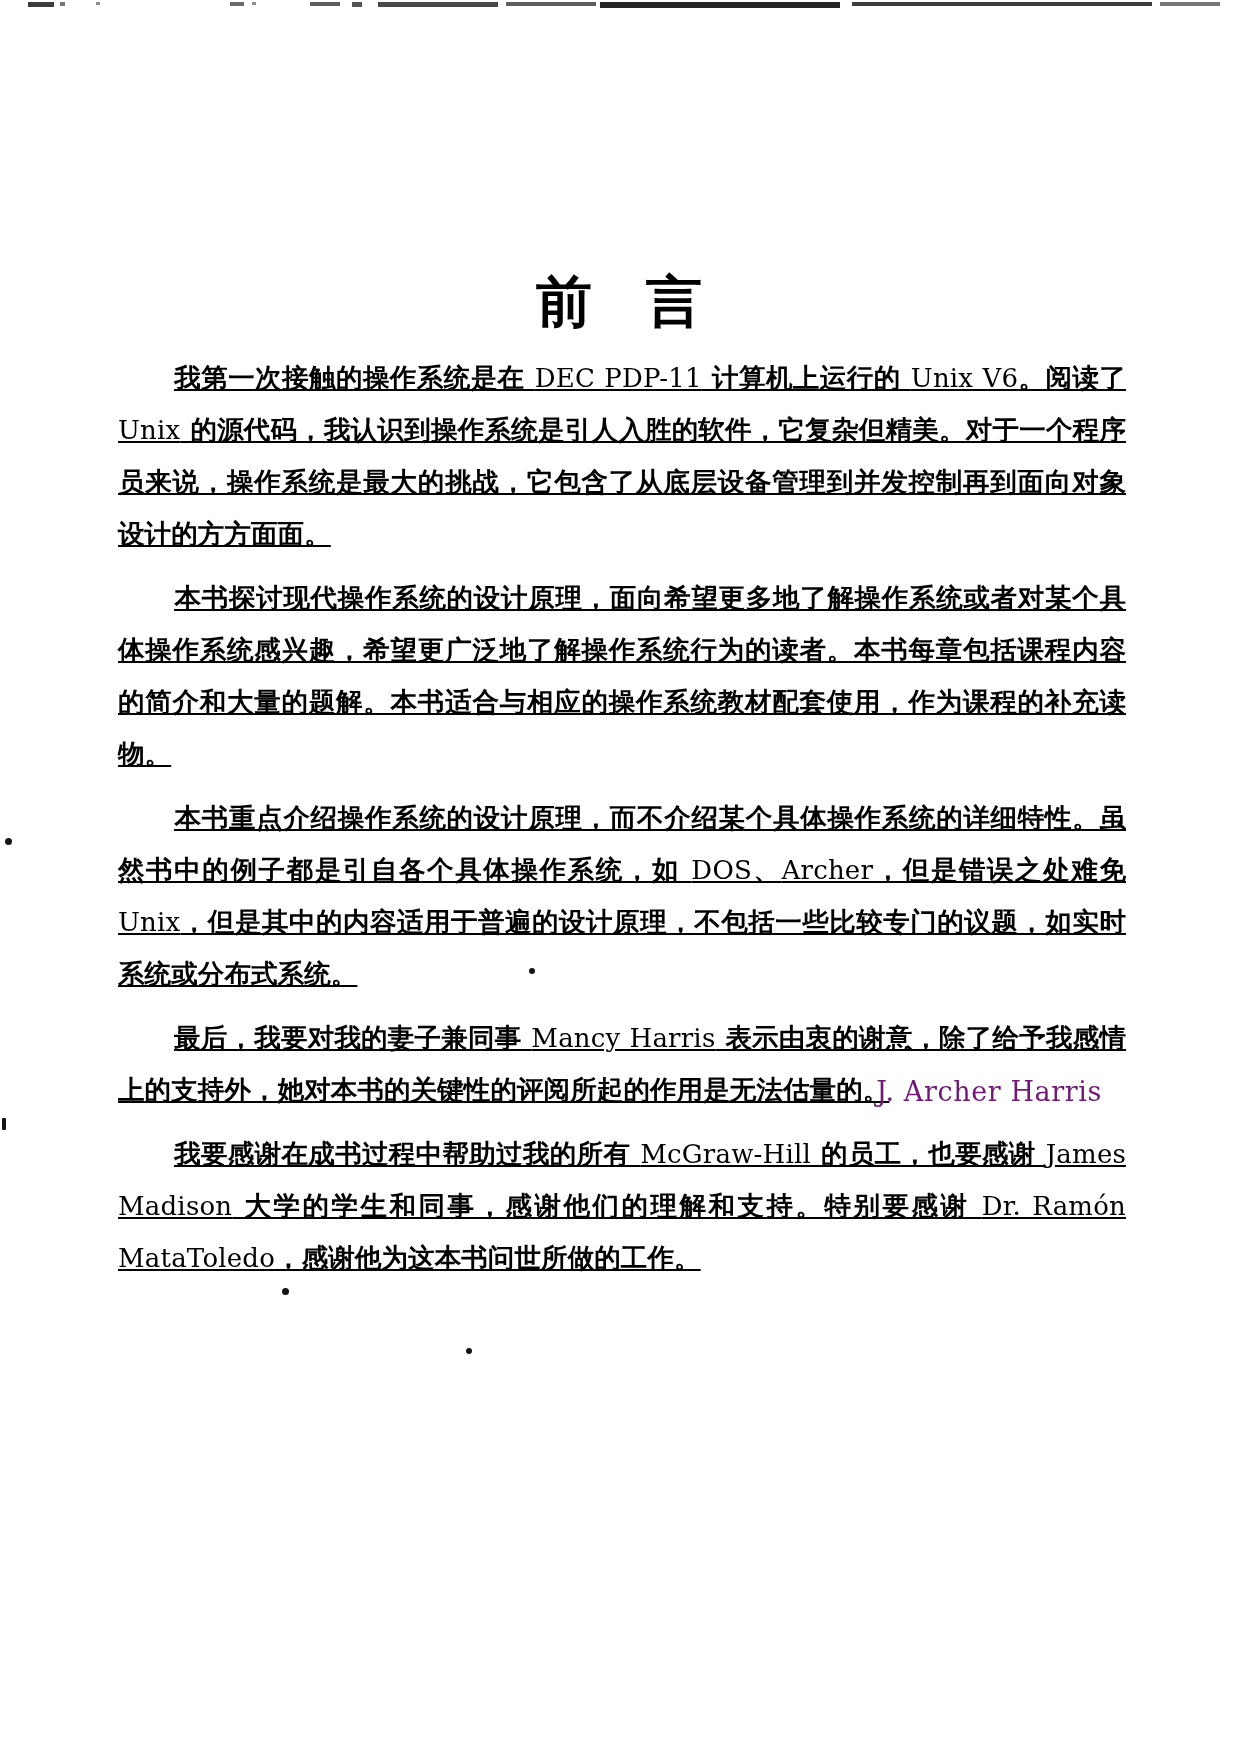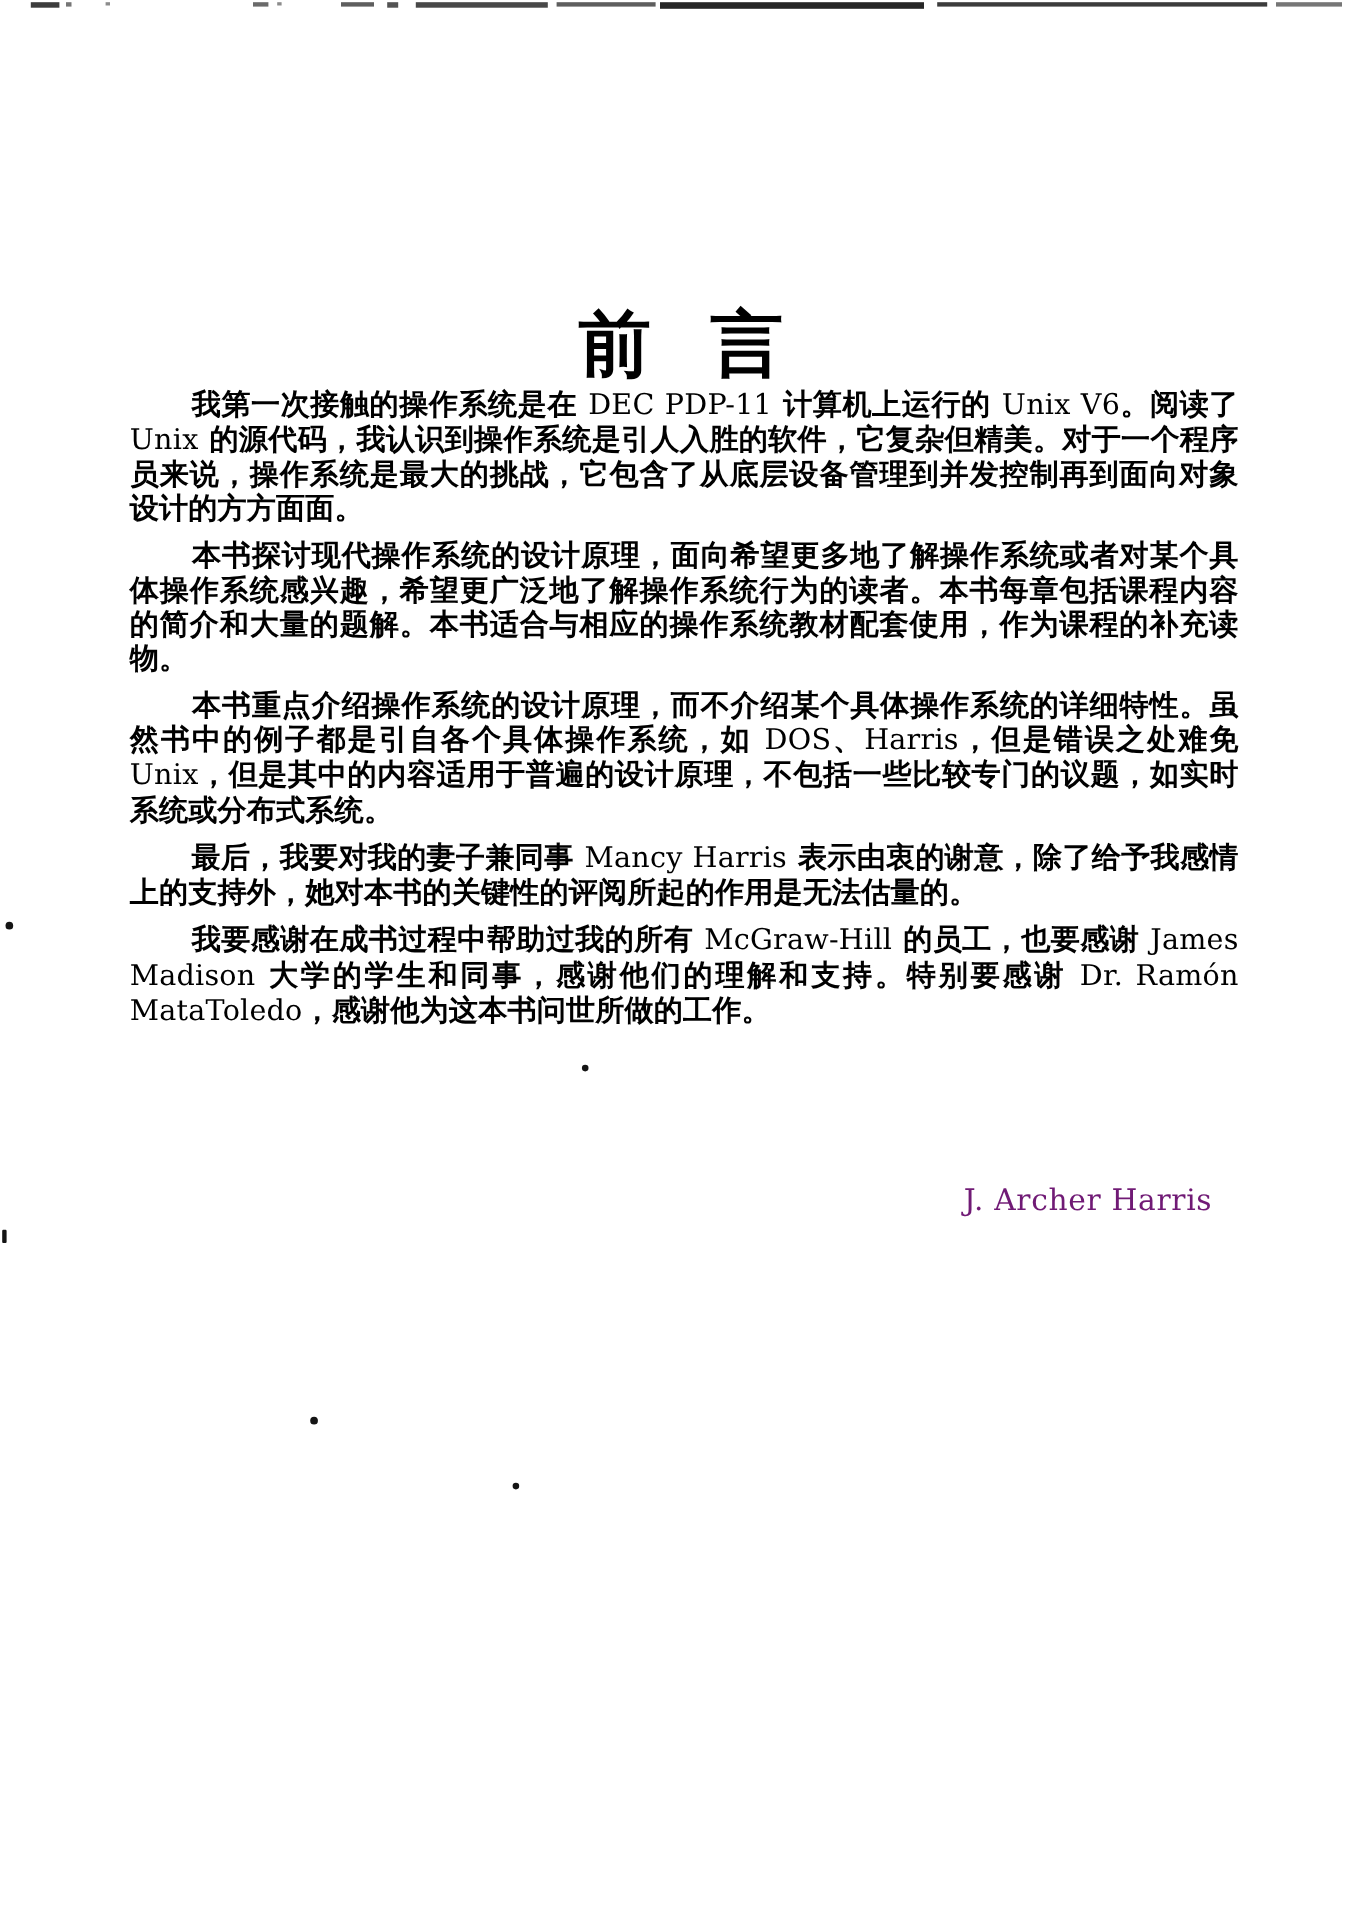--- a/index.html
+++ b/index.html
@@ -66,45 +66,46 @@
     position: absolute;
     top: 236px;
     left: 0;
     width: 1240px;
     text-align: center;
   }
   .title {
     display: inline-block;
     font-family: "DejaVu Sans", "Liberation Sans", sans-serif;
     font-weight: bold;
-    font-size: 66px;
+    font-size: 56px;
     letter-spacing: 2px;
     line-height: 1;
     color: #000;
   }
   .title .gap { display: inline-block; width: 52px; }
 
   
   .body-block {
     position: absolute;
     top: 352px;
     left: 118px;
     width: 1008px;
   }
   .para {
     margin: 0 0 0 0;
     font-size: 26.5px;
-    line-height: 31px;
+    line-height: 52px;
     text-align: justify;
     text-align-last: left;
     text-justify: inter-character;
     font-weight: bold;
     font-family: "DejaVu Sans", "Liberation Sans", sans-serif;
     letter-spacing: 0.1px;
     word-spacing: 0.5px;
+    text-decoration: underline;
   }
   .para + .para { margin-top: 12px; }
   .indent { display: inline-block; width: 56px; }
 
   
   .lat {
     font-family: "DejaVu Serif", "Liberation Serif", serif;
     font-weight: normal;
     font-size: 26px;
     letter-spacing: 0.2px;
@@ -151,21 +152,21 @@
   <div class="speck speck-mid-b"></div>
   <div class="speck speck-mid-c"></div>
 
   <div class="title-block">
     <h1 class="title"><span>前</span><span class="gap"></span><span>言</span></h1>
   </div>
 
   <div class="body-block" id="body-block">
       <p class="para"><span class="indent"></span><span>我第一次接触的操作系统是在 </span><span class="lat">DEC PDP-11</span><span> 计算机上运行的 </span><span class="lat">Unix V6</span><span>。阅读了 </span><span class="lat">Unix</span><span> 的源代码，我认识到操作系统是引人入胜的软件，它复杂但精美。对于一个程序员来说，操作系统是最大的挑战，它包含了从底层设备管理到并发控制再到面向对象设计的方方面面。</span></p>
       <p class="para"><span class="indent"></span><span>本书探讨现代操作系统的设计原理，面向希望更多地了解操作系统或者对某个具体操作系统感兴趣，希望更广泛地了解操作系统行为的读者。本书每章包括课程内容的简介和大量的题解。本书适合与相应的操作系统教材配套使用，作为课程的补充读物。</span></p>
-      <p class="para"><span class="indent"></span><span>本书重点介绍操作系统的设计原理，而不介绍某个具体操作系统的详细特性。虽然书中的例子都是引自各个具体操作系统，如 </span><span class="lat">DOS</span><span>、</span><span class="lat">Harris</span><span>，但是错误之处难免 </span><span class="lat">Unix</span><span>，但是其中的内容适用于普遍的设计原理，不包括一些比较专门的议题，如实时系统或分布式系统。</span></p>
+      <p class="para"><span class="indent"></span><span>本书重点介绍操作系统的设计原理，而不介绍某个具体操作系统的详细特性。虽然书中的例子都是引自各个具体操作系统，如 </span><span class="lat">DOS</span><span>、</span><span class="lat">Archer</span><span>，但是错误之处难免 </span><span class="lat">Unix</span><span>，但是其中的内容适用于普遍的设计原理，不包括一些比较专门的议题，如实时系统或分布式系统。</span></p>
       <p class="para"><span class="indent"></span><span>最后，我要对我的妻子兼同事 </span><span class="lat">Mancy Harris</span><span> 表示由衷的谢意，除了给予我感情上的支持外，她对本书的关键性的评阅所起的作用是无法估量的。</span></p>
       <p class="para"><span class="indent"></span><span>我要感谢在成书过程中帮助过我的所有 </span><span class="lat">McGraw-Hill</span><span> 的员工，也要感谢 </span><span class="lat">James Madison</span><span> 大学的学生和同事，感谢他们的理解和支持。特别要感谢 </span><span class="lat">Dr. Ramón MataToledo</span><span>，感谢他为这本书问世所做的工作。</span></p>
     </div>
 
   <div class="signature">
     <span>J. Archer Harris</span>
   </div>
 
 </div>
 

